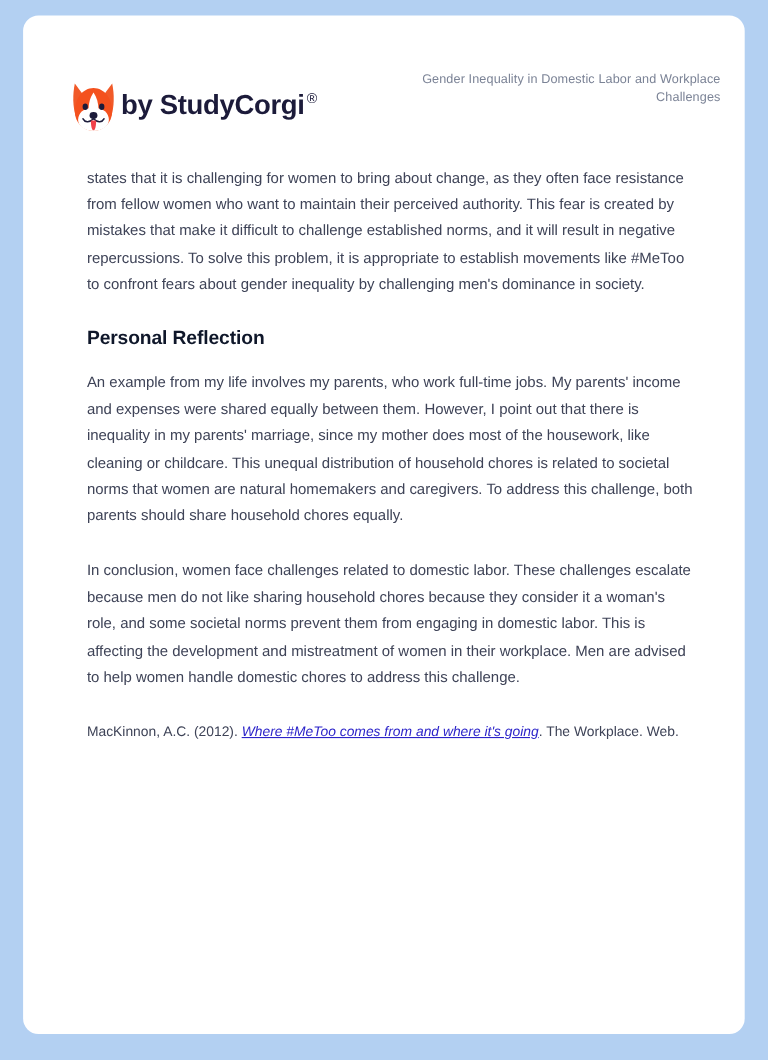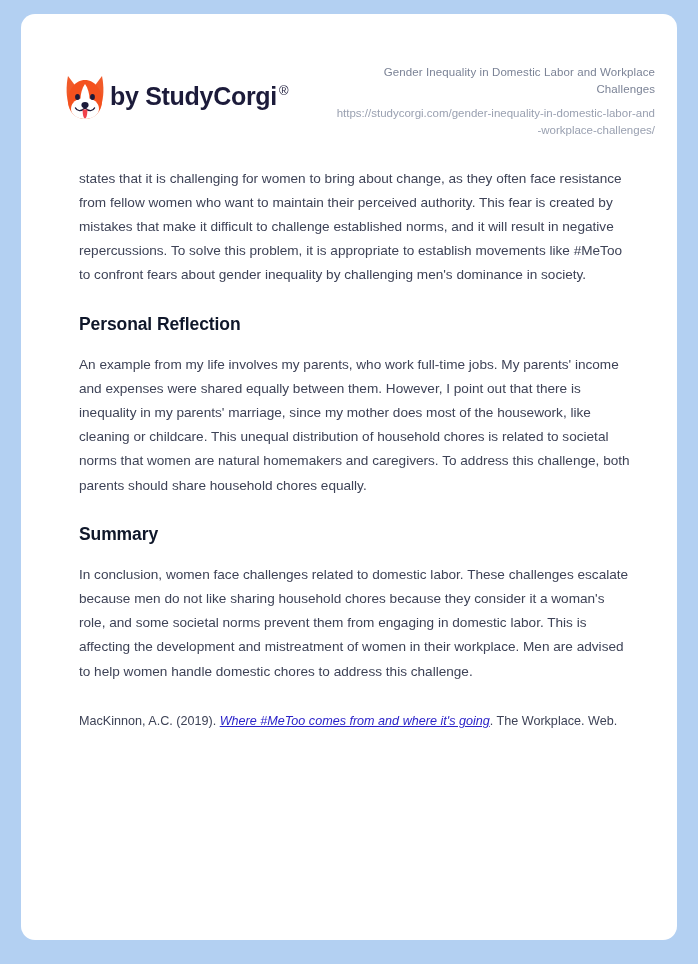--- a/index.html
+++ b/index.html
@@ -142,39 +142,37 @@
         <path d="M24 38 C20 42 16 41 14.5 38" stroke="#1c1b3a" stroke-width="1.4" fill="none" stroke-linecap="round"></path>
         <path d="M24 38 C28 42 32 41 33.5 38" stroke="#1c1b3a" stroke-width="1.4" fill="none" stroke-linecap="round"></path>
 
         <path d="M21.6 39.5 C21.6 45 22.6 48.5 24 48.5 C25.4 48.5 26.4 45 26.4 39.5 Z" fill="#f1414a"></path>
       </svg>
       <div class="brand-word"><span>by StudyCorgi</span><span class="brand-reg">®</span></div>
     </div>
 
     <div class="doc-meta">
       <div class="doc-title">Gender Inequality in Domestic Labor and Workplace Challenges</div>
-      <div class="doc-url">https://studycorgi.com/gender-inequality-in-domestic-labor-and-workplace-challenges/</div>
     </div>
 
   </div>
 
   <div class="doc-body">
 
     <p class="para">states that it is challenging for women to bring about change, as they often face resistance from fellow women who want to maintain their perceived authority. This fear is created by mistakes that make it difficult to challenge established norms, and it will result in negative repercussions. To solve this problem, it is appropriate to establish movements like #MeToo to confront fears about gender inequality by challenging men's dominance in society.</p>
 
     <h2 class="section-heading">Personal Reflection</h2>
     <p class="para">An example from my life involves my parents, who work full-time jobs. My parents' income and expenses were shared equally between them. However, I point out that there is inequality in my parents' marriage, since my mother does most of the housework, like cleaning or childcare. This unequal distribution of household chores is related to societal norms that women are natural homemakers and caregivers. To address this challenge, both parents should share household chores equally.</p>
 
-    <h2 class="section-heading">Summary</h2>
     <p class="para">In conclusion, women face challenges related to domestic labor. These challenges escalate because men do not like sharing household chores because they consider it a woman's role, and some societal norms prevent them from engaging in domestic labor. This is affecting the development and mistreatment of women in their workplace. Men are advised to help women handle domestic chores to address this challenge.</p>
 
 
     <div class="refs">
 
 
-      <p class="ref-item"><span>MacKinnon, A.C. (2019). </span><a class="ref-link">Where #MeToo comes from and where it's going</a><span>. The Workplace. Web.</span></p>
+      <p class="ref-item"><span>MacKinnon, A.C. (2012). </span><a class="ref-link">Where #MeToo comes from and where it's going</a><span>. The Workplace. Web.</span></p>
 
 
     </div>
 
   </div>
 
 </div>
 
 </body></html>

